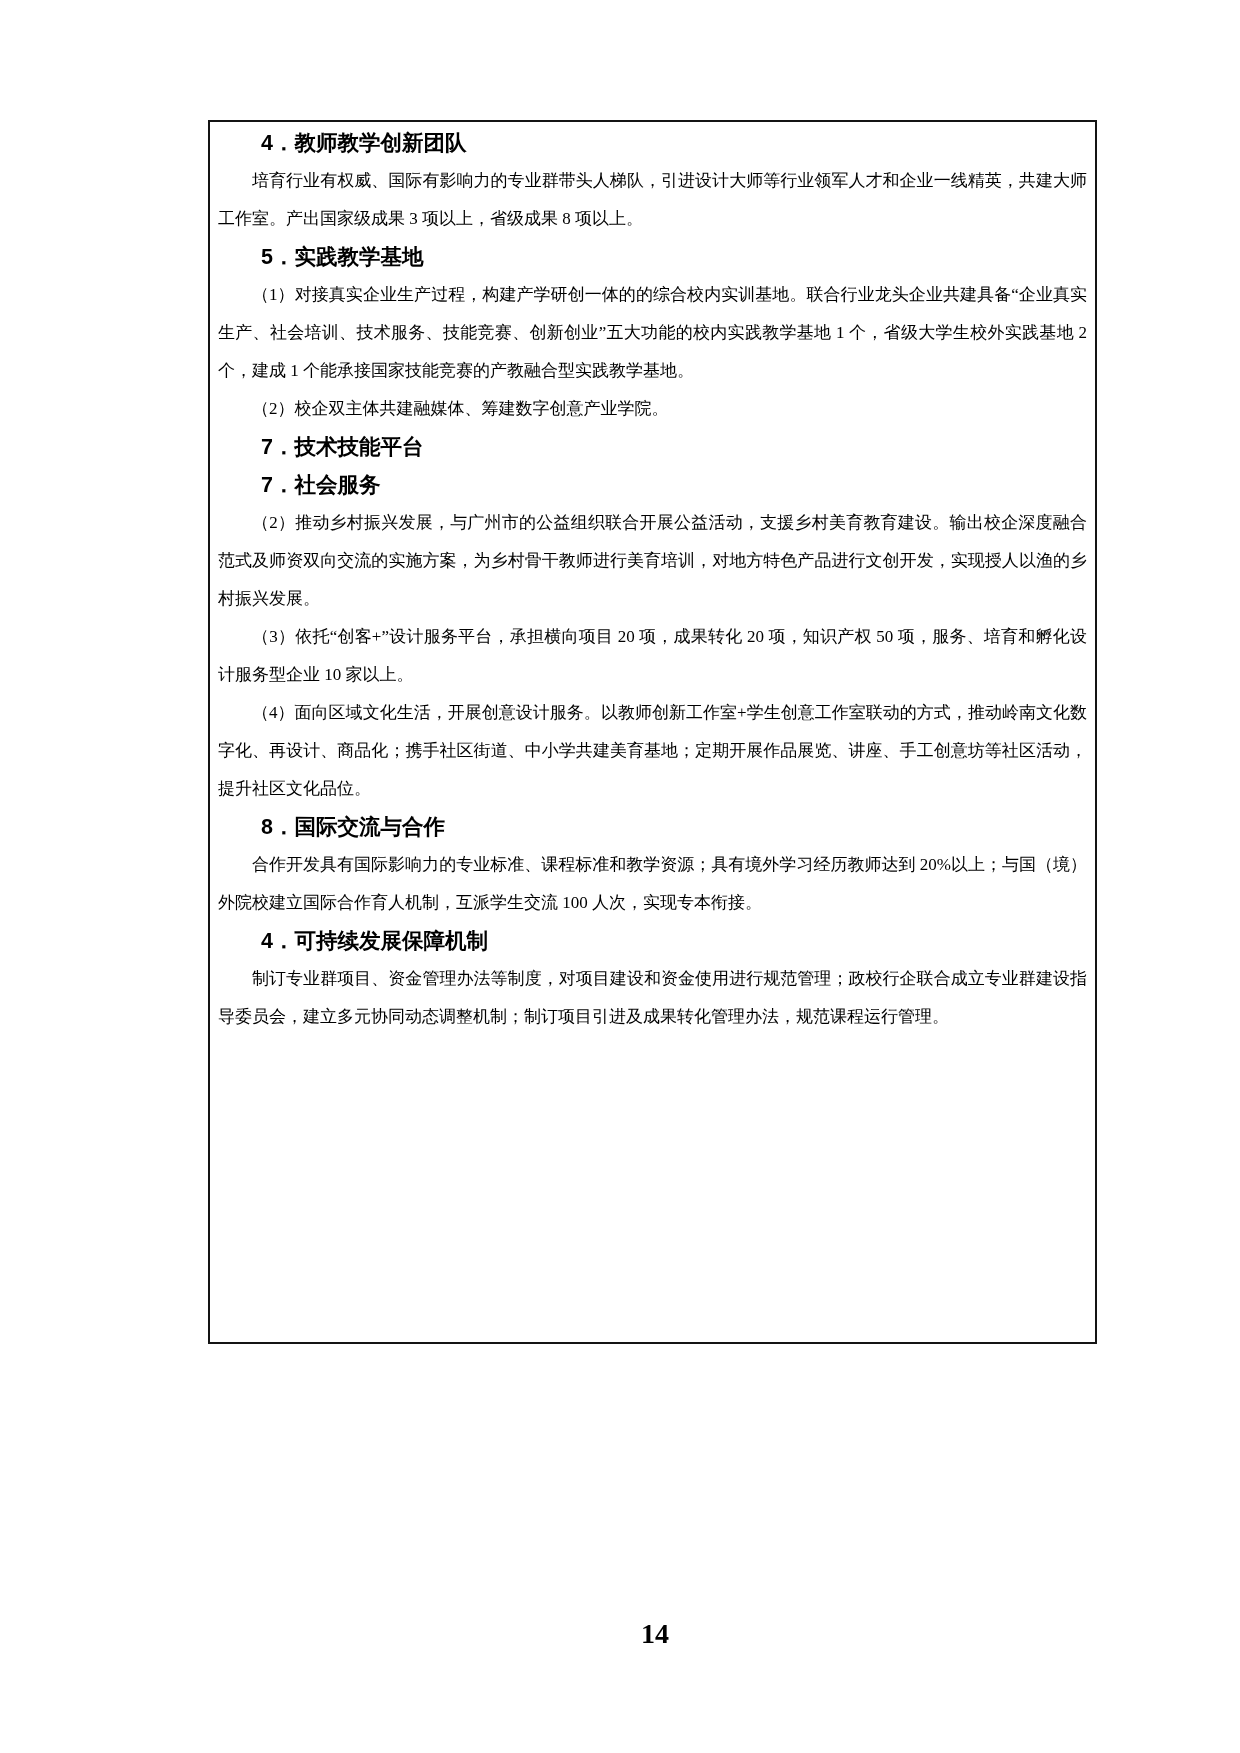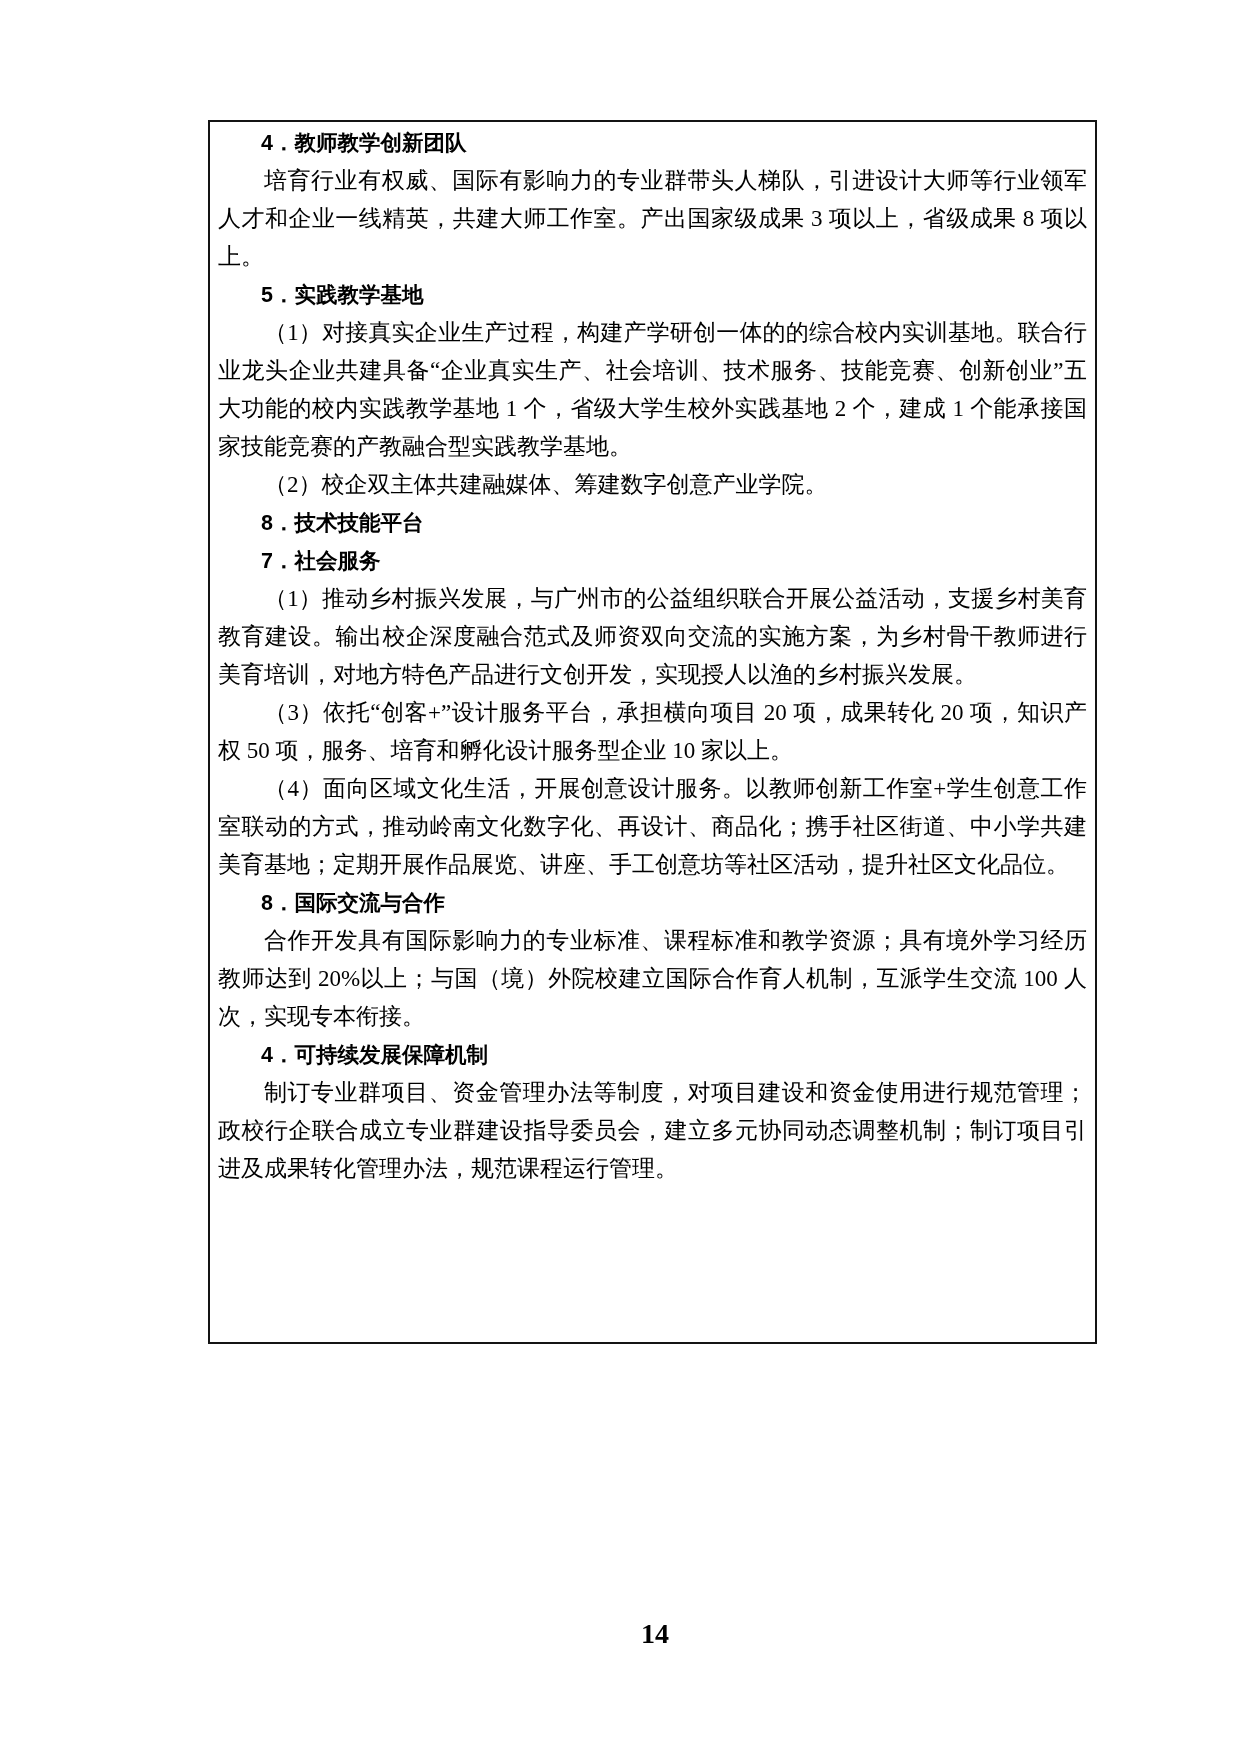--- a/index.html
+++ b/index.html
@@ -22,21 +22,21 @@
     left: 173px;
     top: 120px;
     width: 889px;
     height: 1224px;
     box-sizing: border-box;
     border: 2px solid #141414;
     padding: 2px 8px 0 8px;
   }
   .para, .heading {
     margin: 0;
-    font-size: 23px;
+    font-size: 17px;
     line-height: 38px;
     text-indent: 2em;
     text-align: justify;
     word-break: break-all;
     font-family: Liberation Serif, serif;
   }
   .heading {
     font-weight: 700;
     text-align: left;
     font-family: "Liberation Sans", "DejaVu Sans", sans-serif;
@@ -56,23 +56,23 @@
 </head>
 <body>
 
 <div class="page">
   <div class="content-box">
     <h3 class="heading">4．教师教学创新团队</h3>
     <p class="para">培育行业有权威、国际有影响力的专业群带头人梯队，引进设计大师等行业领军人才和企业一线精英，共建大师工作室。产出国家级成果 3 项以上，省级成果 8 项以上。</p>
     <h3 class="heading">5．实践教学基地</h3>
     <p class="para">（1）对接真实企业生产过程，构建产学研创一体的的综合校内实训基地。联合行业龙头企业共建具备“企业真实生产、社会培训、技术服务、技能竞赛、创新创业”五大功能的校内实践教学基地 1 个，省级大学生校外实践基地 2 个，建成 1 个能承接国家技能竞赛的产教融合型实践教学基地。</p>
     <p class="para">（2）校企双主体共建融媒体、筹建数字创意产业学院。</p>
-    <h3 class="heading">8．技术技能平台</h3>
+    <h3 class="heading">7．技术技能平台</h3>
     <h3 class="heading">7．社会服务</h3>
-    <p class="para">（1）推动乡村振兴发展，与广州市的公益组织联合开展公益活动，支援乡村美育教育建设。输出校企深度融合范式及师资双向交流的实施方案，为乡村骨干教师进行美育培训，对地方特色产品进行文创开发，实现授人以渔的乡村振兴发展。</p>
+    <p class="para">（2）推动乡村振兴发展，与广州市的公益组织联合开展公益活动，支援乡村美育教育建设。输出校企深度融合范式及师资双向交流的实施方案，为乡村骨干教师进行美育培训，对地方特色产品进行文创开发，实现授人以渔的乡村振兴发展。</p>
     <p class="para">（3）依托“创客+”设计服务平台，承担横向项目 20 项，成果转化 20 项，知识产权 50 项，服务、培育和孵化设计服务型企业 10 家以上。</p>
     <p class="para">（4）面向区域文化生活，开展创意设计服务。以教师创新工作室+学生创意工作室联动的方式，推动岭南文化数字化、再设计、商品化；携手社区街道、中小学共建美育基地；定期开展作品展览、讲座、手工创意坊等社区活动，提升社区文化品位。</p>
     <h3 class="heading">8．国际交流与合作</h3>
     <p class="para">合作开发具有国际影响力的专业标准、课程标准和教学资源；具有境外学习经历教师达到 20%以上；与国（境）外院校建立国际合作育人机制，互派学生交流 100 人次，实现专本衔接。</p>
     <h3 class="heading">4．可持续发展保障机制</h3>
     <p class="para">制订专业群项目、资金管理办法等制度，对项目建设和资金使用进行规范管理；政校行企联合成立专业群建设指导委员会，建立多元协同动态调整机制；制订项目引进及成果转化管理办法，规范课程运行管理。</p>
   </div>
   <div class="footer">14</div>
 </div>
 

